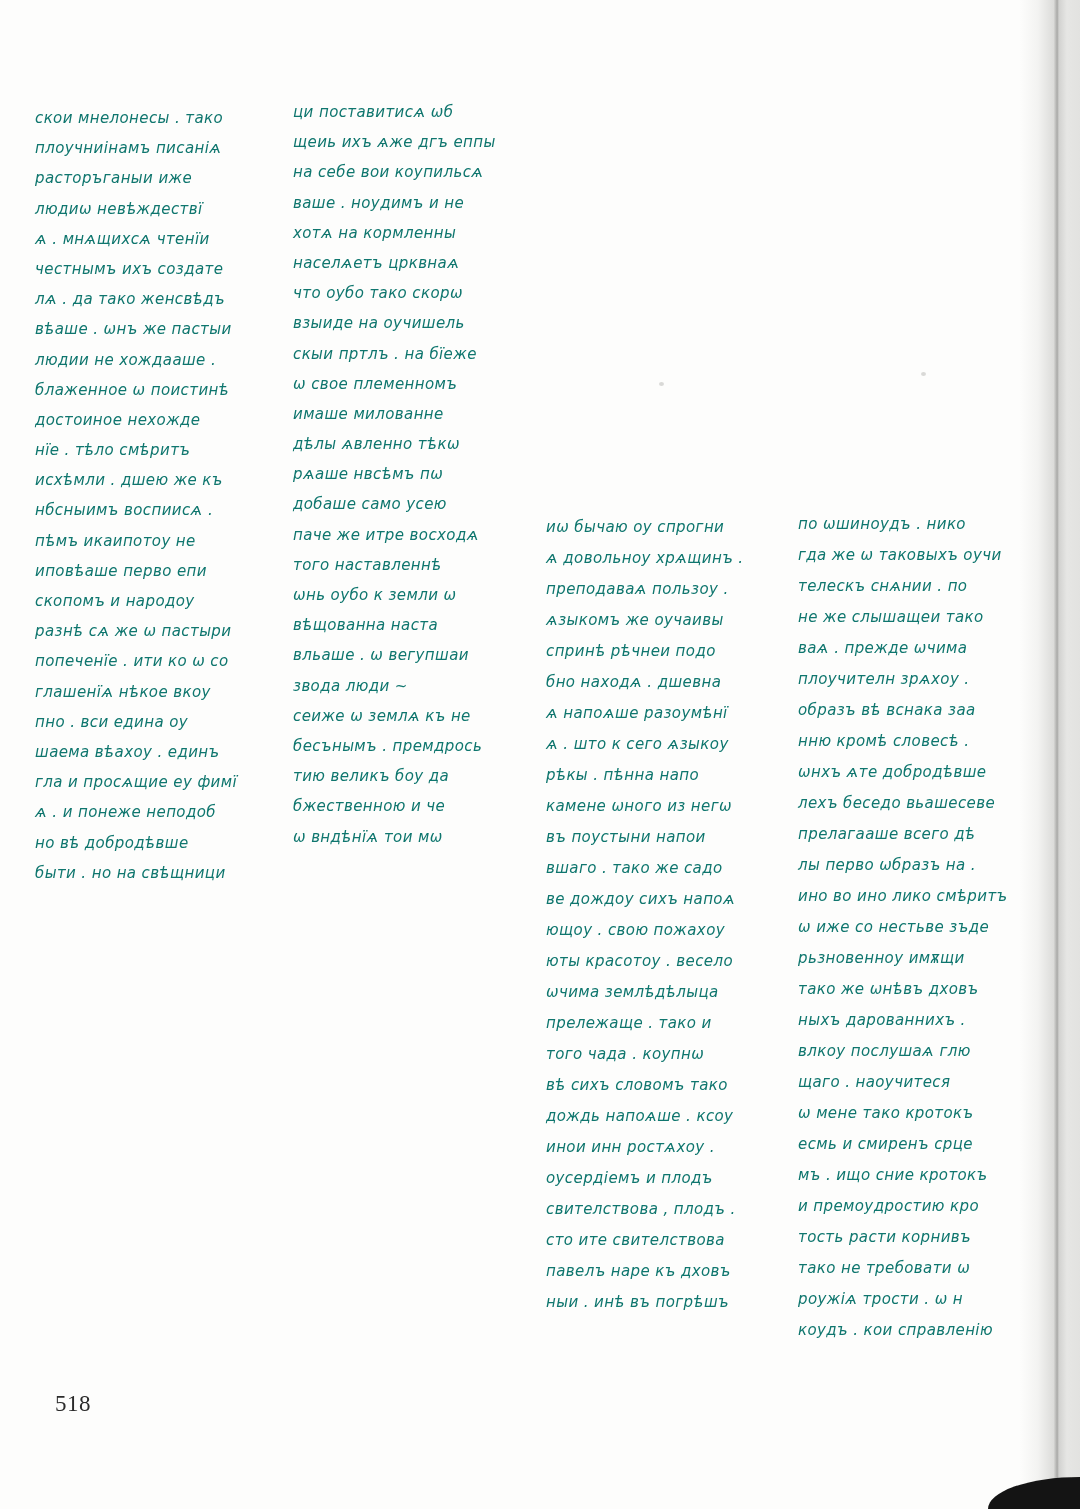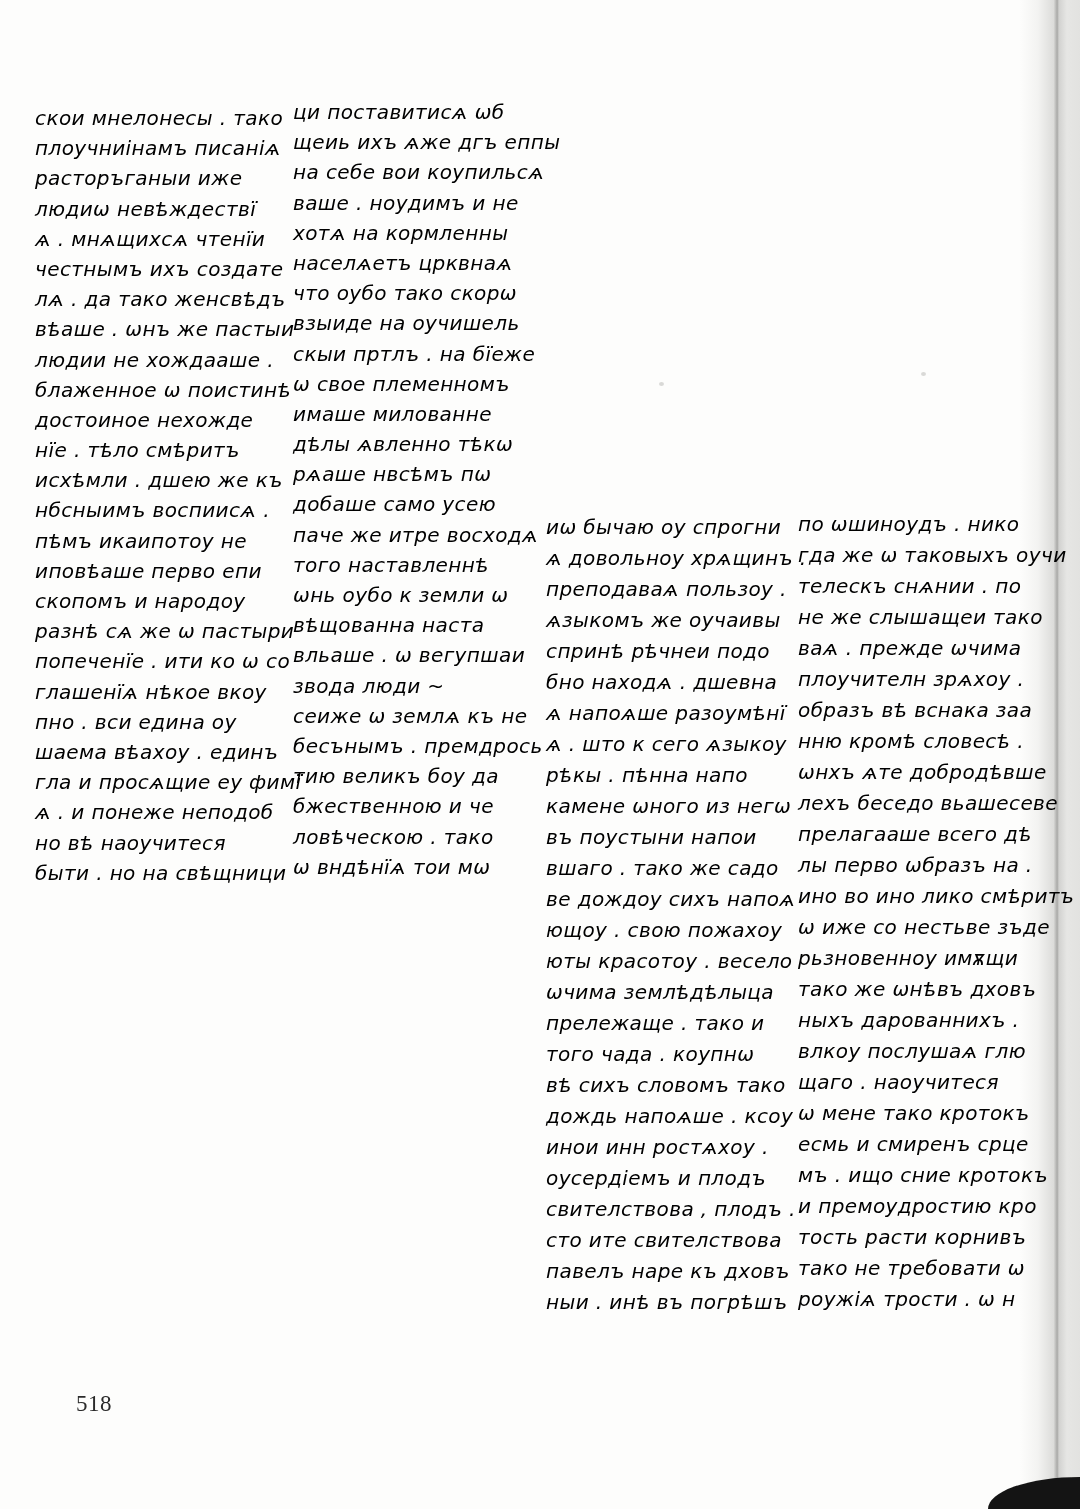--- a/index.html
+++ b/index.html
@@ -29,43 +29,42 @@
     position: absolute;
     right: 0; bottom: 0;
     width: 92px; height: 32px;
     background: #141414;
     border-top-left-radius: 100% 100%;
   }
   
   .col {
     position: absolute;
     width: 245px;
-    color: #000000;
+    color: #0f766e;
     font-style: italic;
-    font-size: 20px;
+    font-size: 15px;
     letter-spacing: 0.4px;
   }
   .col .ms-line {
     height: var(--lh);
     line-height: var(--lh);
     white-space: nowrap;
   }
   .col1 { left: 35px;  top: 103px; --lh: 30.2px; }
   .col2 { left: 293px; top: 97px;  --lh: 30.2px; }
   .col3 { left: 546px; top: 512px; --lh: 31px; }
   .col4 { left: 798px; top: 509px; --lh: 31px; }
   .page-number {
     position: absolute;
     left: 55px; top: 1391px;
     font-family: "Liberation Serif", serif;
     font-style: normal;
     font-size: 23px;
     color: #2b2b2b;
     letter-spacing: 0.5px;
-    margin-left: 21px;
   }
   .speck {
     position: absolute;
     width: 5px; height: 4px;
     border-radius: 50%;
     background: #d9d9d7;
   }
   .speck-1 { left: 659px; top: 382px; }
   .speck-2 { left: 921px; top: 372px; }
 </style>
@@ -93,21 +92,21 @@
       <div class="ms-line">пѣмъ икаипотоу не</div>
       <div class="ms-line">иповѣаше перво епи</div>
       <div class="ms-line">скопомъ и народоу</div>
       <div class="ms-line">разнѣ сѧ же ѡ пастыри</div>
       <div class="ms-line">попеченїе . ити ко ѡ со</div>
       <div class="ms-line">глашенїѧ нѣкое вкоу</div>
       <div class="ms-line">пно . вси едина оу</div>
       <div class="ms-line">шаема вѣахоу . единъ</div>
       <div class="ms-line">гла и просѧщие еу фимї</div>
       <div class="ms-line">ѧ . и понеже неподоб</div>
-      <div class="ms-line">но вѣ наоучитеся</div>
+      <div class="ms-line">но вѣ добродѣвше</div>
       <div class="ms-line">быти . но на свѣщници</div>
     </div>
   <div class="col col2">
       <div class="ms-line">ци поставитисѧ ѡб</div>
       <div class="ms-line">щеиь ихъ ѧже дгъ еппы</div>
       <div class="ms-line">на себе вои коупильсѧ</div>
       <div class="ms-line">ваше . ноудимъ и не</div>
       <div class="ms-line">хотѧ на кормленны</div>
       <div class="ms-line">населѧетъ црквнаѧ</div>
       <div class="ms-line">что оубо тако скорѡ</div>
@@ -121,21 +120,20 @@
       <div class="ms-line">паче же итре восходѧ</div>
       <div class="ms-line">того наставленнѣ</div>
       <div class="ms-line">ѡнь оубо к земли ѡ</div>
       <div class="ms-line">вѣщованна наста</div>
       <div class="ms-line">вльаше . ѡ вегупшаи</div>
       <div class="ms-line">звода люди ~</div>
       <div class="ms-line">сеиже ѡ землѧ къ не</div>
       <div class="ms-line">бесънымъ . премдрось</div>
       <div class="ms-line">тию великъ боу да</div>
       <div class="ms-line">бжественною и че</div>
-      <div class="ms-line">ловѣческою . тако</div>
       <div class="ms-line">ѡ вндѣнїѧ тои мѡ</div>
     </div>
   <div class="col col3">
       <div class="ms-line">иѡ бычаю оу спрогни</div>
       <div class="ms-line">ѧ довольноу хрѧщинъ .</div>
       <div class="ms-line">преподаваѧ пользоу .</div>
       <div class="ms-line">ѧзыкомъ же оучаивы</div>
       <div class="ms-line">спринѣ рѣчнеи подо</div>
       <div class="ms-line">бно находѧ . дшевна</div>
       <div class="ms-line">ѧ напоѧше разоумѣнї</div>
@@ -179,20 +177,21 @@
       <div class="ms-line">ныхъ дарованнихъ .</div>
       <div class="ms-line">влкоу послушаѧ глю</div>
       <div class="ms-line">щаго . наоучитеся</div>
       <div class="ms-line">ѡ мене тако кротокъ</div>
       <div class="ms-line">есмь и смиренъ срце</div>
       <div class="ms-line">мъ . ищо сние кротокъ</div>
       <div class="ms-line">и премоудростию кро</div>
       <div class="ms-line">тость расти корнивъ</div>
       <div class="ms-line">тако не требовати ѡ</div>
       <div class="ms-line">роужіѧ трости . ѡ н</div>
+      <div class="ms-line">коудъ . кои справленію</div>
     </div>
 
   <div class="speck speck-1"></div>
   <div class="speck speck-2"></div>
 
   <div class="page-number">518</div>
 
   <div class="corner-shadow"></div>
 </div>
 

